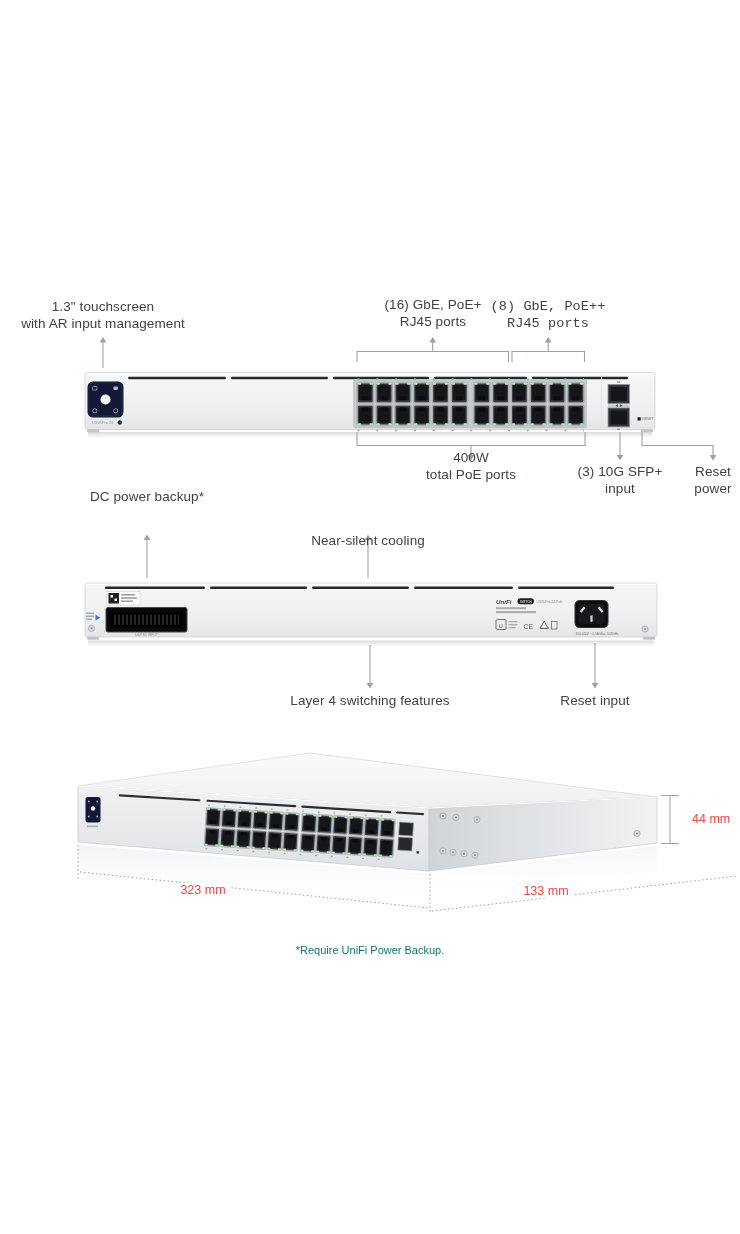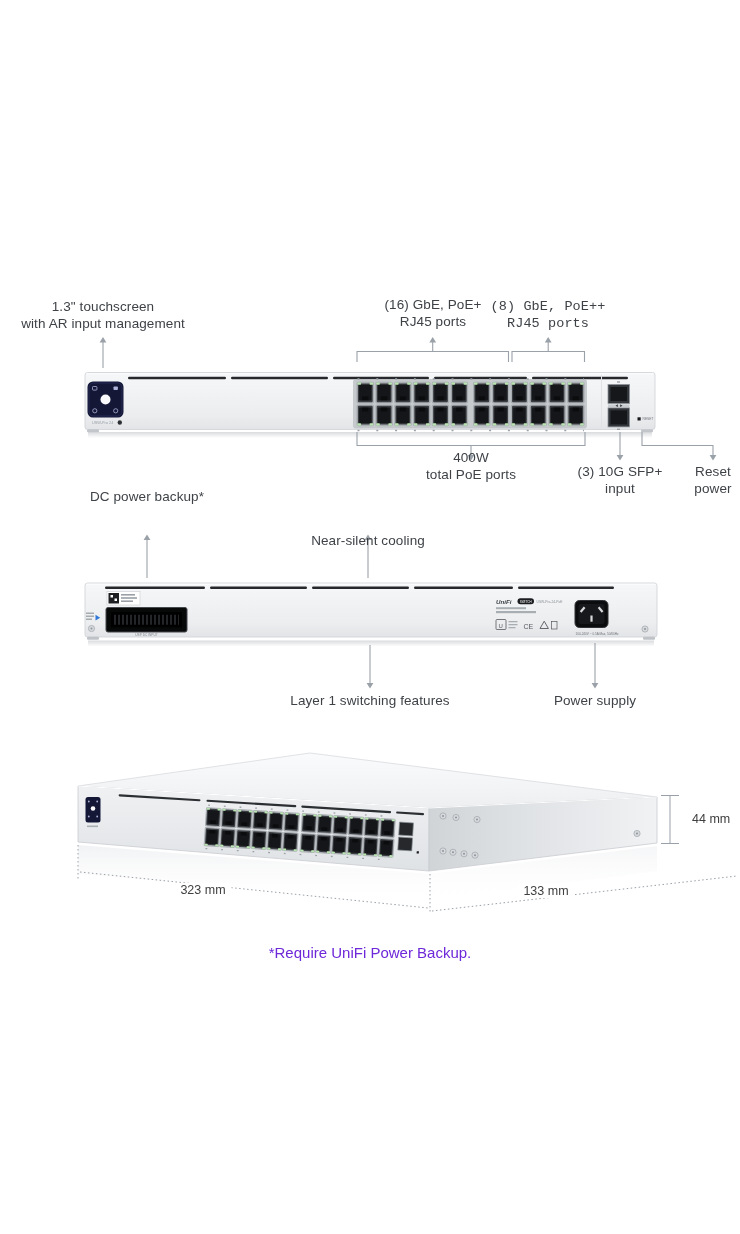--- a/index.html
+++ b/index.html
@@ -3,24 +3,24 @@
 <meta charset="utf-8">
 <style>
   html,body{margin:0;padding:0;}
   body{width:740px;height:1234px;position:relative;background:#ffffff;overflow:hidden;
        font-family:"Liberation Sans",sans-serif;}
   #stage{position:absolute;left:0;top:0;width:740px;height:1234px;}
   svg{position:absolute;left:0;top:0;}
   .label{position:absolute;transform:translateX(-50%);text-align:center;
          font-size:13.5px;line-height:17px;color:#3e4247;white-space:nowrap;letter-spacing:.1px;}
   .label span{display:block;}
-  .dim{position:absolute;transform:translateX(-50%);font-size:12.5px;color:#404040;
+  .dim{position:absolute;transform:translateX(-50%);font-size:12.5px;color:#ef4444;
        background:#ffffff;padding:0 6px;white-space:nowrap;}
   .dim-left{transform:none;padding:0;}
-  .footnote{position:absolute;transform:translateX(-50%);font-size:15px;color:#6d28d9;white-space:nowrap;}
+  .footnote{position:absolute;transform:translateX(-50%);font-size:11px;color:#0f766e;white-space:nowrap;}
 </style>
 </head>
 <body>
 
 <div id="stage">
 
 <svg width="740" height="1234" viewBox="0 0 740 1234">
   <defs>
     <linearGradient id="chassisGrad" x1="0" y1="0" x2="0" y2="1">
       <stop offset="0" stop-color="#f6f7f8"></stop>
@@ -376,25 +376,25 @@
 
 <div class="label" style="left:147px;top:488px;">
   <span>DC power backup*</span>
 </div>
 
 <div class="label" style="left:368px;top:511px;margin-top:21px;">
   <span>Near-silent cooling</span>
 </div>
 
 <div class="label" style="left:370px;top:692px;">
-  <span>Layer 1 switching features</span>
+  <span>Layer 4 switching features</span>
 </div>
 
 <div class="label" style="left:595px;top:692px;">
-  <span>Power supply</span>
+  <span>Reset input</span>
 </div>
 
 <div class="dim" style="left:203px;top:883px;">323 mm</div>
 <div class="dim" style="left:546px;top:884px;">133 mm</div>
 <div class="dim dim-left" style="left:692px;top:812px;">44 mm</div>
 
 <div class="footnote" style="left:370px;top:944px;">*Require UniFi Power Backup.</div>
 
 </div>
 

